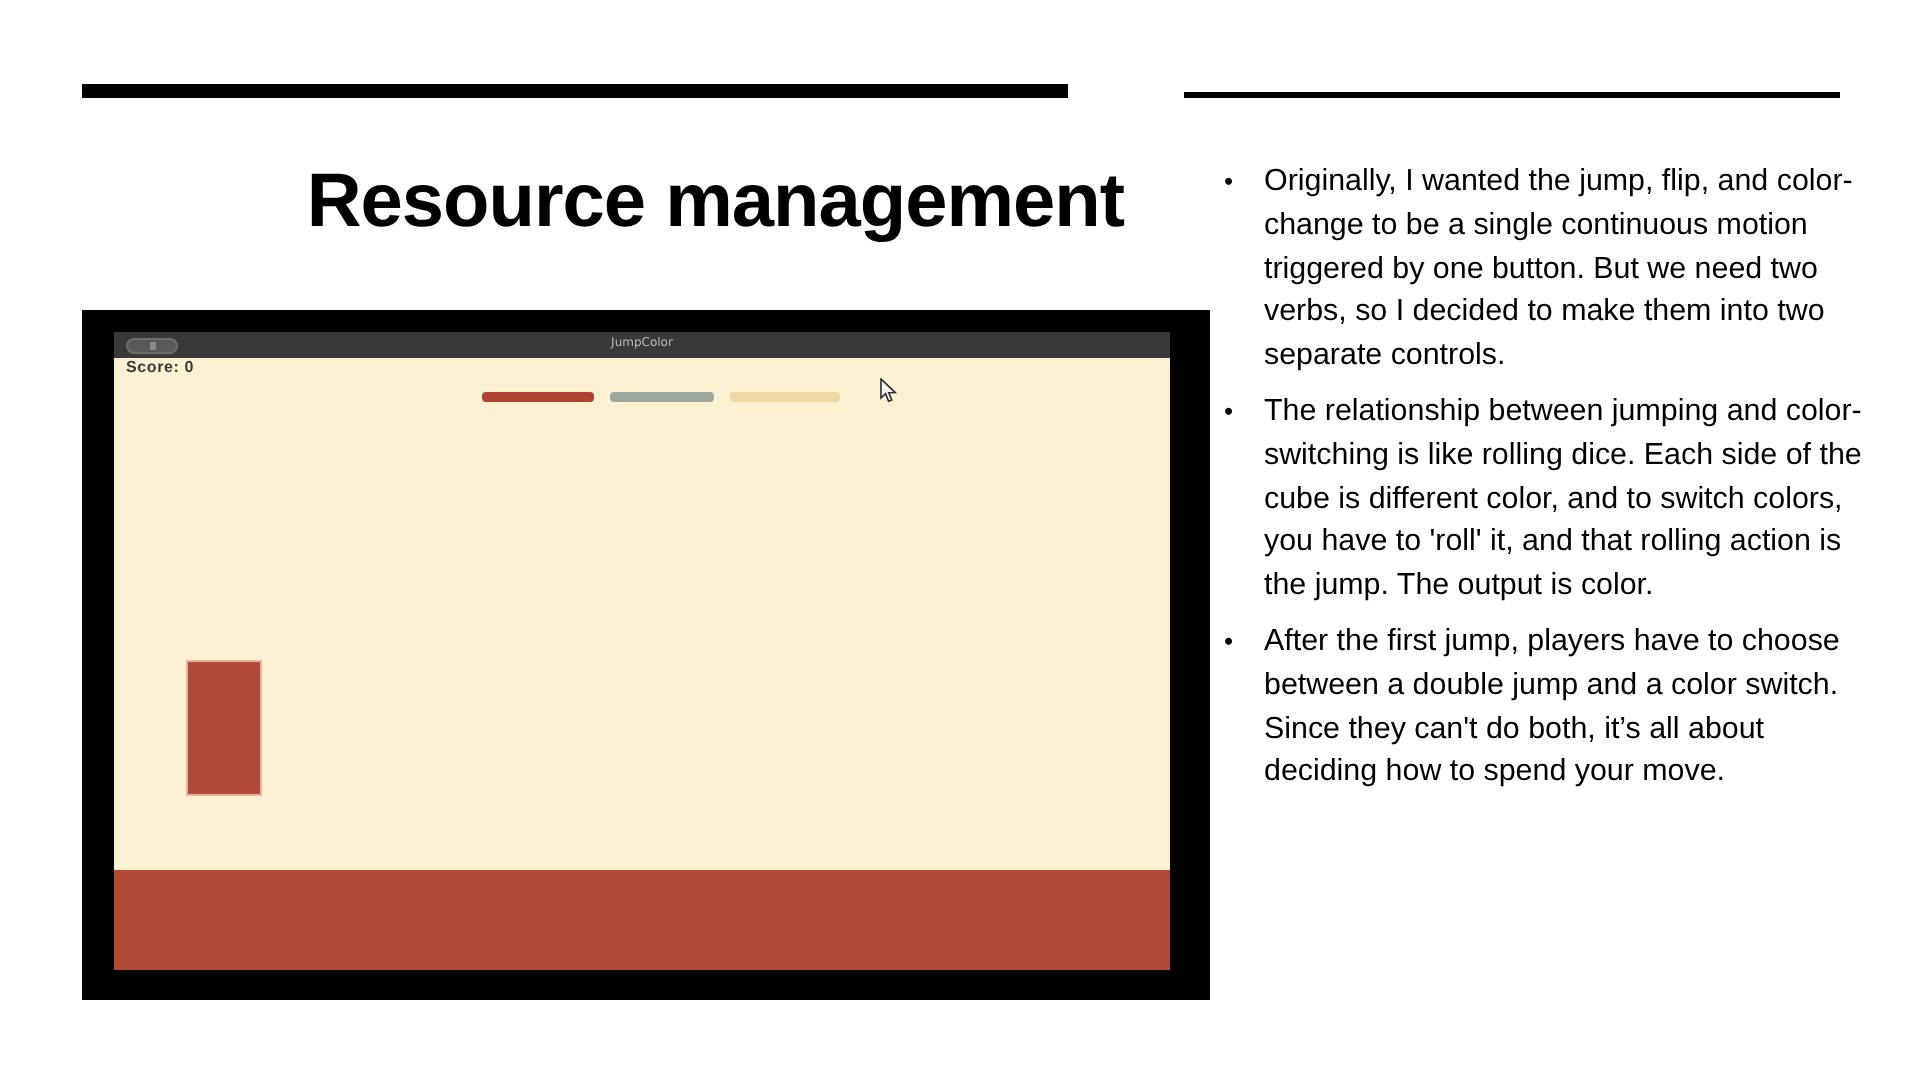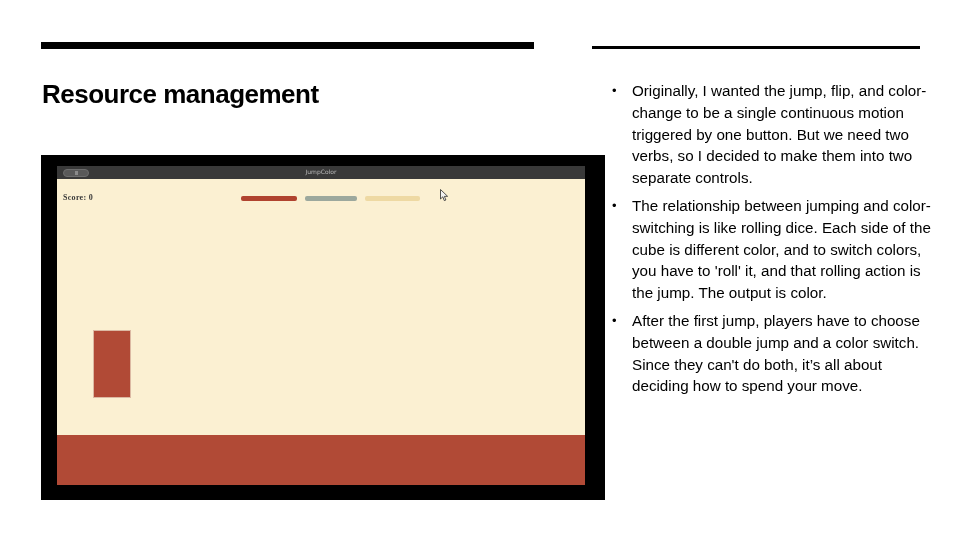--- a/index.html
+++ b/index.html
@@ -20,26 +20,27 @@
   .rule-left {
     position: absolute;
     left: 41px; top: 42px;
     width: 493px; height: 7px;
     background: #000000;
   }
   .page-title {
     position: absolute;
     left: 42px; top: 80px;
     width: 520px;
-    font-size: 26px;
+    font-size: 38px;
     font-weight: bold;
     letter-spacing: -0.5px;
     color: #000000;
     line-height: 1.15;
     white-space: nowrap;
+    text-align: right;
   }
 
   
   .game-frame {
     position: absolute;
     left: 41px; top: 155px;
     width: 564px; height: 345px;
     background: #000000;
   }
   .game-window {
@@ -79,25 +80,25 @@
   }
 
   .game-canvas {
     position: relative;
     width: 100%;
     height: 306px;
     background: #fbf0d2;
   }
   .score {
     position: absolute;
-    left: 6px; top: 14px;
+    left: 6px; top: 0;
     font-size: 8px;
     font-weight: bold;
     color: #3a3a3a;
-    font-family: Liberation Serif, serif;
+    font-family: Liberation Sans, sans-serif;
     letter-spacing: 0.3px;
   }
   .bars {
     position: absolute;
     left: 184px; top: 17px;
     display: flex;
     gap: 8px;
   }
   .bar { height: 5px; border-radius: 2px; }
   .bar.b1 { width: 56px; }

